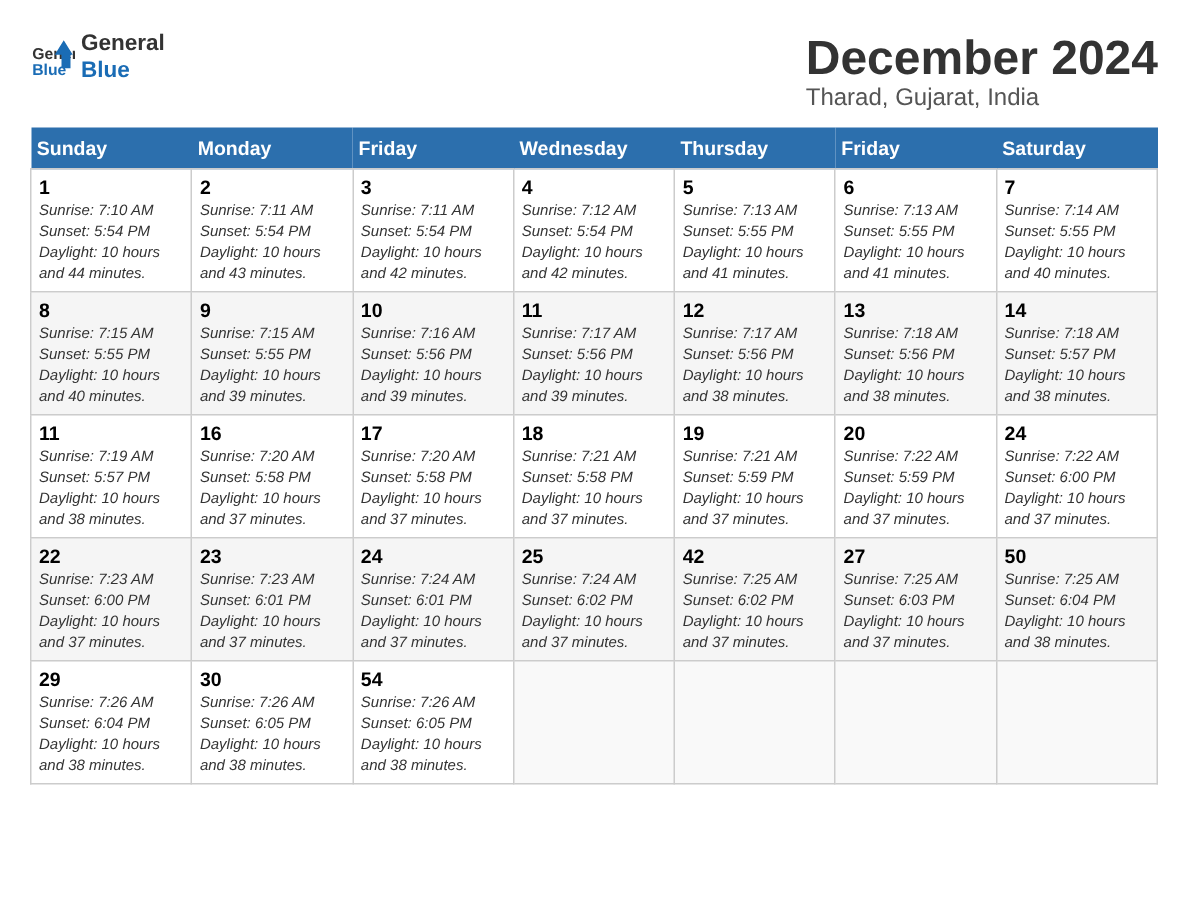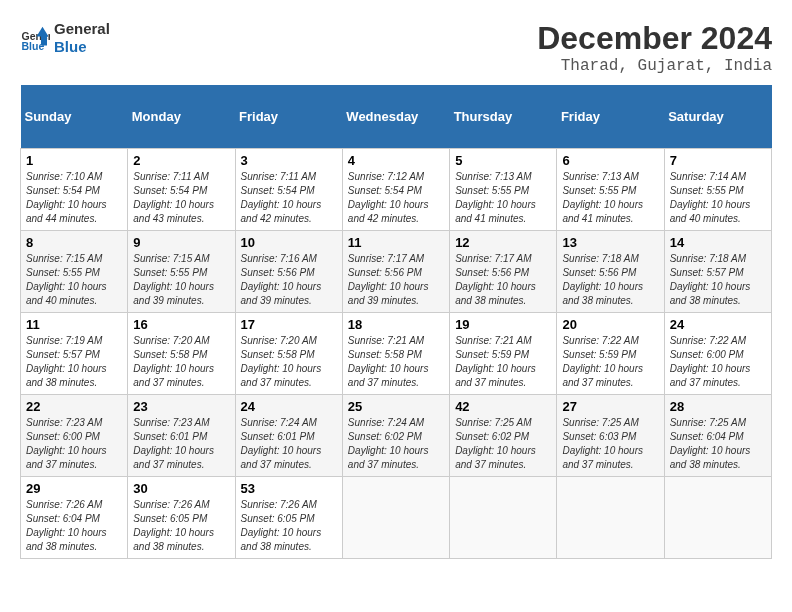--- a/index.html
+++ b/index.html
@@ -19,41 +19,39 @@
     .logo {
       display: flex;
       align-items: center;
       gap: 4px;
     }
     .logo-icon {
       width: 30px;
       height: 30px;
     }
     .title-section {
-      text-align: right;
     }
     .month-year {
       font-size: 32px;
       font-weight: bold;
       color: #333;
     }
     .location {
       font-size: 16px;
       color: #555;
-      font-family: Liberation Mono, monospace;
     }
     table {
       width: 100%;
       border-collapse: collapse;
       font-size: 11px;
     }
     th {
       background-color: #2c6fad;
       color: white;
-      padding: 24px 4px;
+      padding: 6px 4px;
       text-align: left;
       font-size: 13px;
       font-weight: bold;
     }
     td {
       border: 1px solid #ccc;
       padding: 4px 5px;
       vertical-align: top;
       width: calc(100% / 7);
       height: 80px;
@@ -166,29 +164,29 @@
         <td><span class="day-num">23</span>
 <span class="day-detail">Sunrise: 7:23 AM<br>Sunset: 6:01 PM<br>Daylight: 10 hours<br>and 37 minutes.</span></td>
         <td><span class="day-num">24</span>
 <span class="day-detail">Sunrise: 7:24 AM<br>Sunset: 6:01 PM<br>Daylight: 10 hours<br>and 37 minutes.</span></td>
         <td><span class="day-num">25</span>
 <span class="day-detail">Sunrise: 7:24 AM<br>Sunset: 6:02 PM<br>Daylight: 10 hours<br>and 37 minutes.</span></td>
         <td><span class="day-num">42</span>
 <span class="day-detail">Sunrise: 7:25 AM<br>Sunset: 6:02 PM<br>Daylight: 10 hours<br>and 37 minutes.</span></td>
         <td><span class="day-num">27</span>
 <span class="day-detail">Sunrise: 7:25 AM<br>Sunset: 6:03 PM<br>Daylight: 10 hours<br>and 37 minutes.</span></td>
-        <td><span class="day-num">28</span>
+        <td><span class="day-num">50</span>
 <span class="day-detail">Sunrise: 7:25 AM<br>Sunset: 6:04 PM<br>Daylight: 10 hours<br>and 38 minutes.</span></td>
       </tr>
       <tr>
         <td><span class="day-num">29</span>
 <span class="day-detail">Sunrise: 7:26 AM<br>Sunset: 6:04 PM<br>Daylight: 10 hours<br>and 38 minutes.</span></td>
         <td><span class="day-num">30</span>
 <span class="day-detail">Sunrise: 7:26 AM<br>Sunset: 6:05 PM<br>Daylight: 10 hours<br>and 38 minutes.</span></td>
-        <td><span class="day-num">53</span>
+        <td><span class="day-num">54</span>
 <span class="day-detail">Sunrise: 7:26 AM<br>Sunset: 6:05 PM<br>Daylight: 10 hours<br>and 38 minutes.</span></td>
         <td class="empty"></td>
         <td class="empty"></td>
         <td class="empty"></td>
         <td class="empty"></td>
       </tr>
     </tbody>
 </table>
 
 </body></html>

